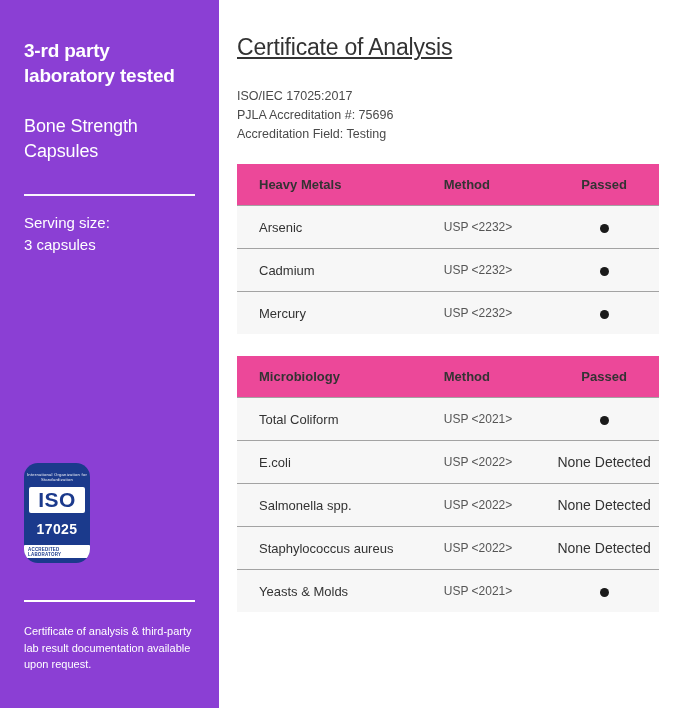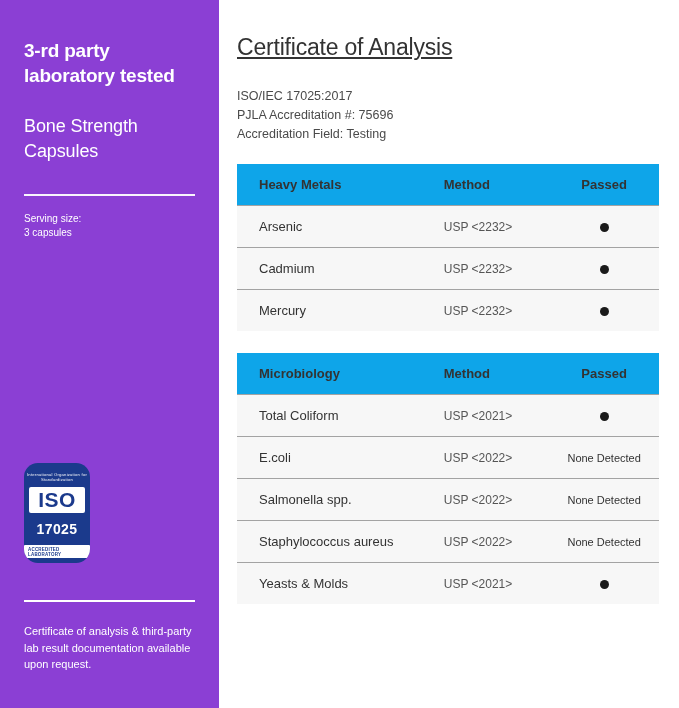--- a/index.html
+++ b/index.html
@@ -45,21 +45,21 @@
     letter-spacing: -0.1px;
   }
   .rule {
     height: 2px;
     background: #ffffff;
     opacity: 0.95;
     margin: 30px 0 16px 0;
     width: 100%;
   }
   .serving {
-    font-size: 10px;
+    font-size: 15px;
     line-height: 1.45;
     margin: 0;
   }
   .iso-badge-wrap {
     position: absolute;
     left: 24px;
     top: 463px;
   }
   .iso-badge {
     width: 66px;
@@ -152,21 +152,21 @@
     width: 100%;
     border-collapse: collapse;
     table-layout: fixed;
     margin-bottom: 22px;
   }
   table.coa th {
     text-align: left;
     font-size: 13px;
     font-weight: bold;
     color: #333333;
-    background: #0ea5e9;
+    background: #ec4899;
     padding: 13px 0 13px 22px;
     border: none;
   }
   table.coa th.c-method {
     padding-left: 0;
     text-align: left;
   }
   table.coa th.c-pass {
     padding-left: 0;
     text-align: center;
@@ -180,21 +180,21 @@
     vertical-align: middle;
   }
   table.coa td.method {
     font-size: 12px;
     color: #555555;
     padding-left: 0;
   }
   table.coa td.result {
     padding-left: 0;
     text-align: center;
-    font-size: 11px;
+    font-size: 14px;
     color: #333333;
   }
   .dot {
     display: inline-block;
     width: 9px;
     height: 9px;
     border-radius: 50%;
     background: #1a1a1a;
     vertical-align: middle;
   }

